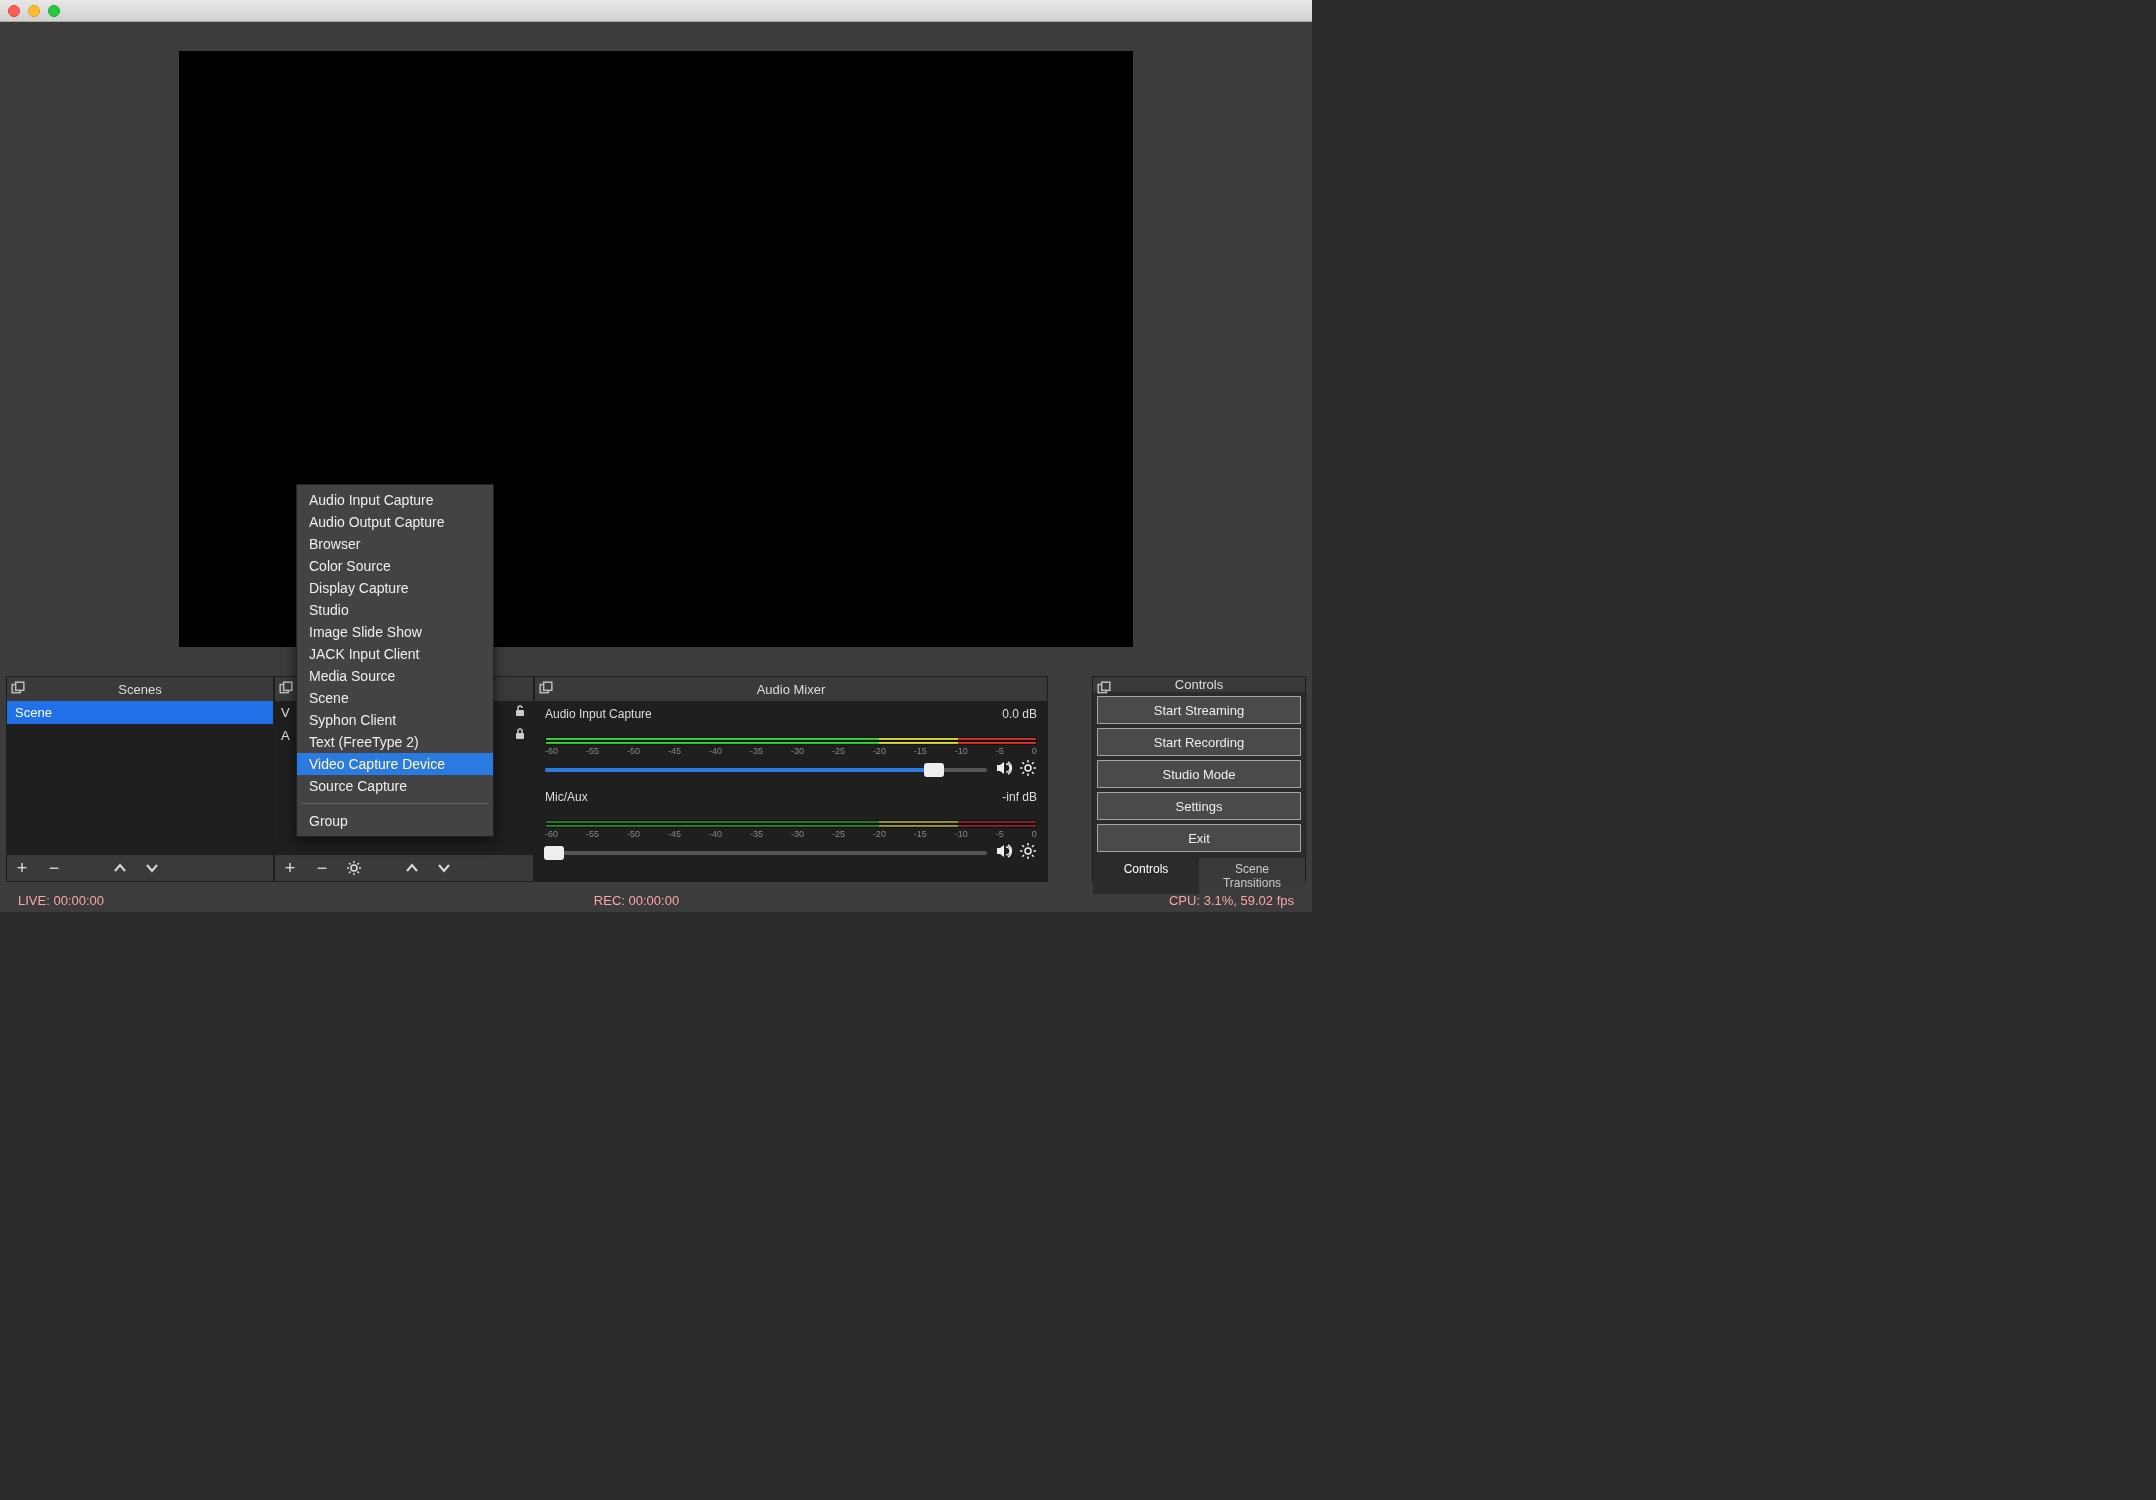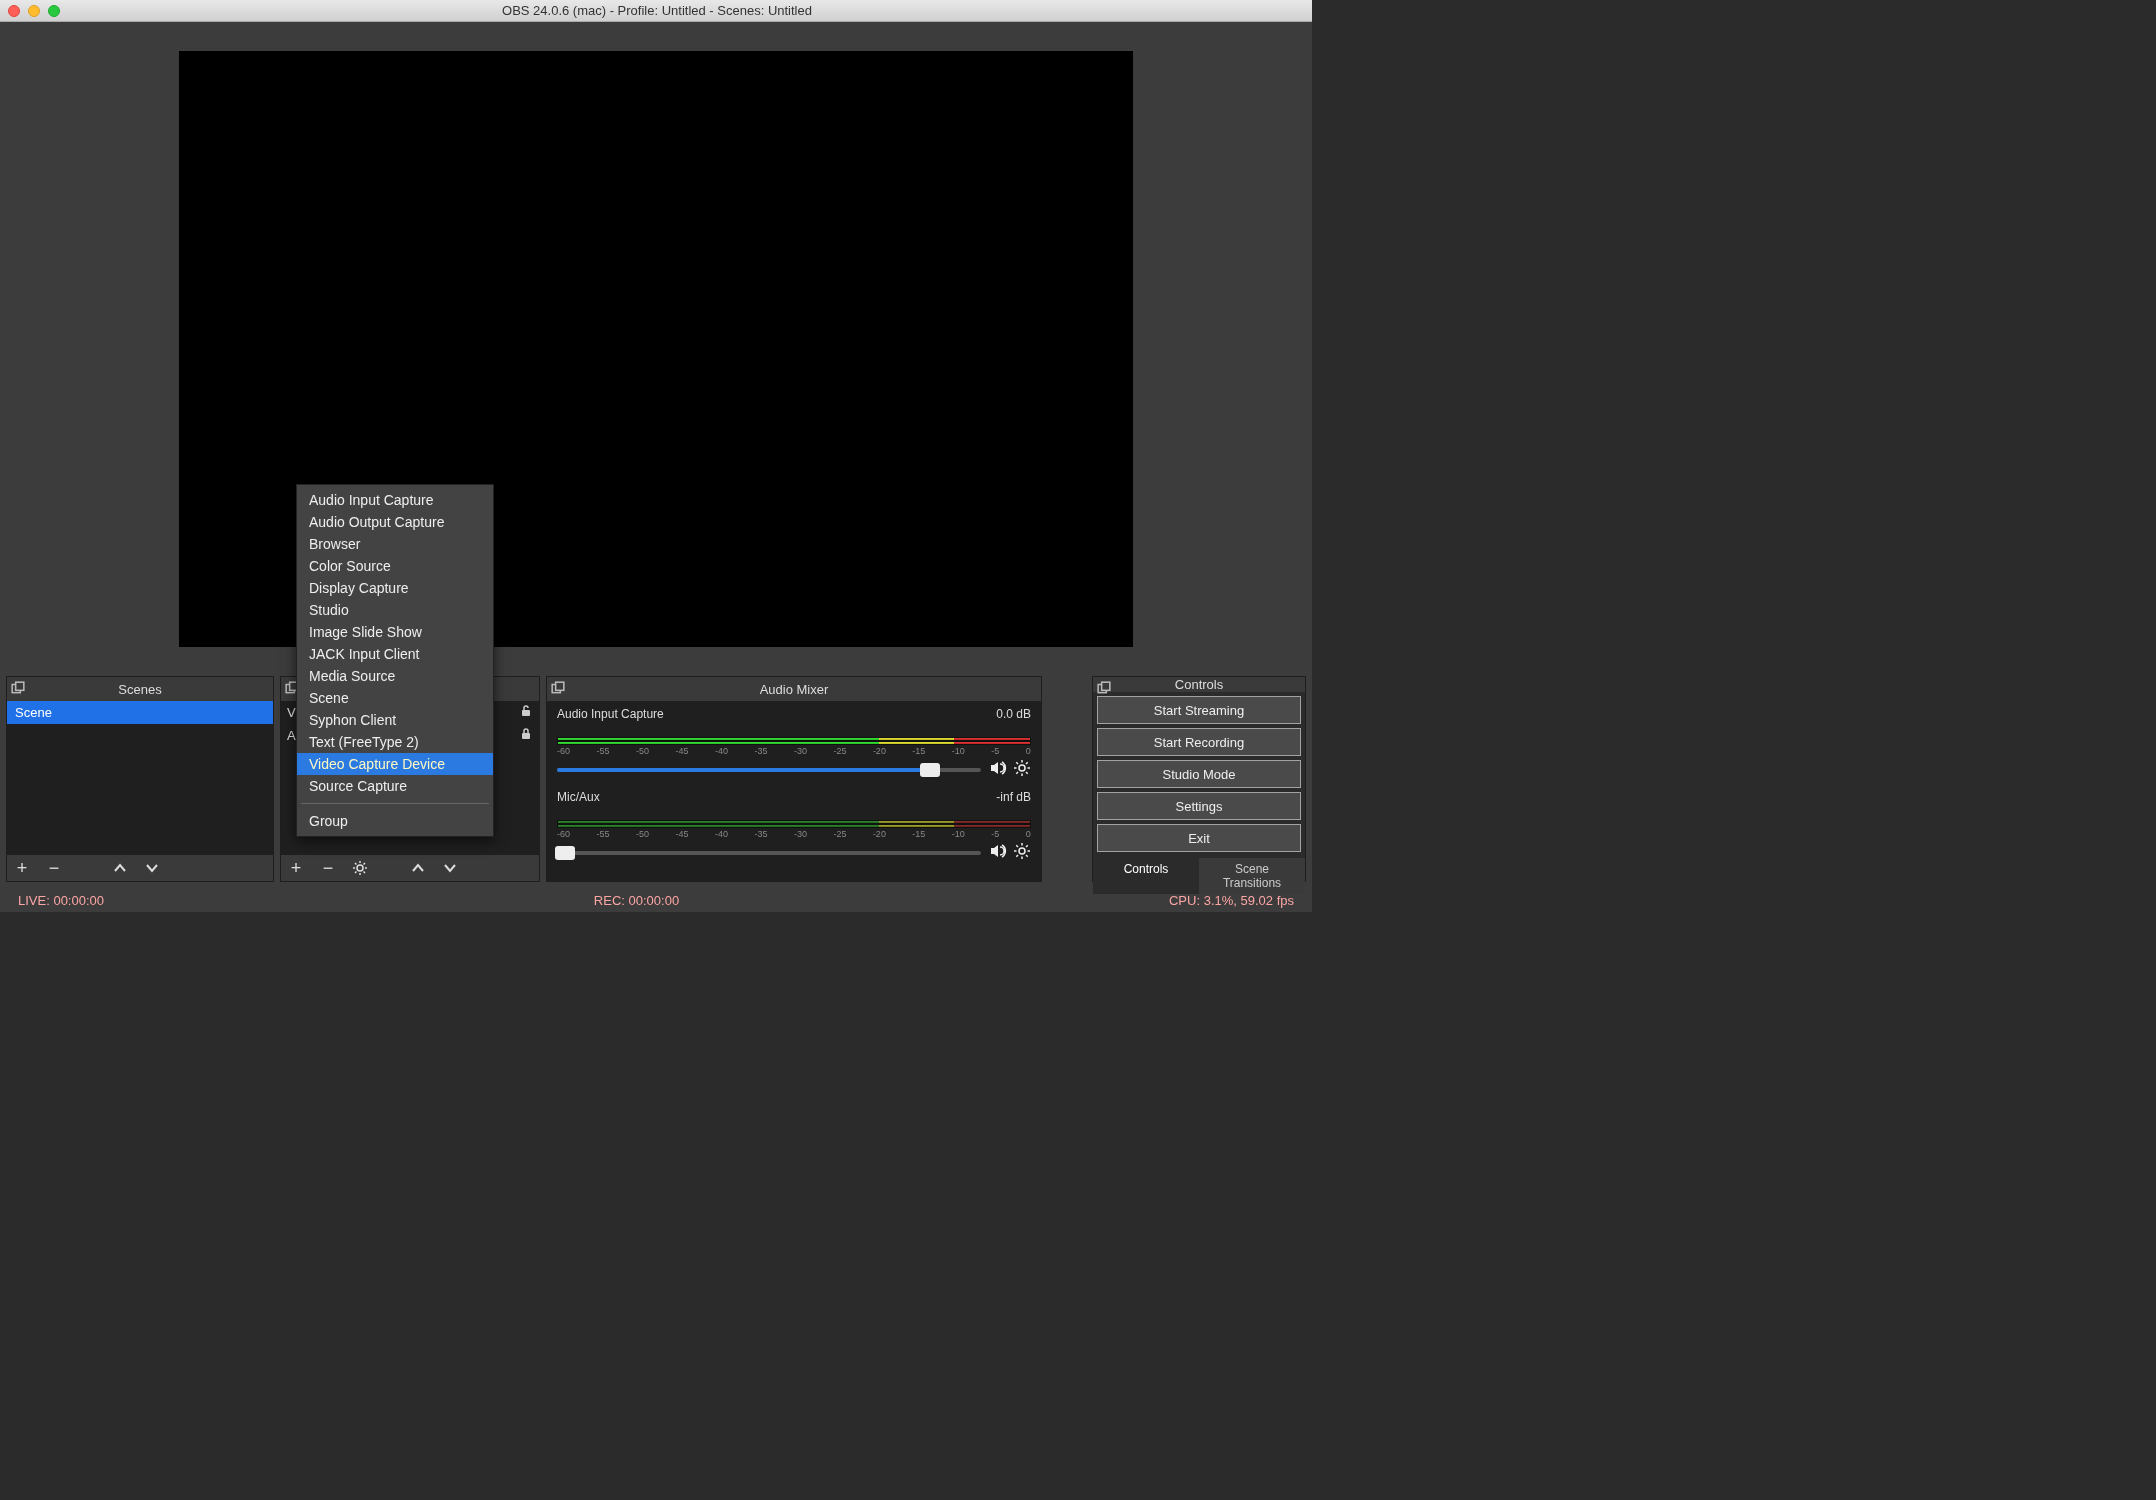--- a/index.html
+++ b/index.html
@@ -12,21 +12,21 @@
 .tl.close { background: #ff5f57; border:1px solid #e04640;}
 .tl.min { background: #ffbd2e; border:1px solid #dfa023;}
 .tl.max { background: #28c840; border:1px solid #1dac2f;}
 .titlebar-title { flex: 1; text-align: center; color: #333; font-size: 13px; font-weight: 500; margin-left:-50px;}
 
 
 .app { position: absolute; top: 22px; left: 0; right: 0; bottom: 0; background: #3c3c3c; display: flex; flex-direction: column; }
 .preview-area { flex: 1; display: flex; align-items: center; justify-content: center; padding: 18px; }
 .preview { background: #000; width: 954px; height: 596px; }
 
-.panels { display: flex; gap: 6px; padding: 0 6px 6px 6px; height: 212px; }
+.panels { display: flex; gap: 0; padding: 0 6px 6px 6px; height: 212px; }
 .panel { background: #2b2b2b; border: 1px solid #1e1e1e; display: flex; flex-direction: column; position: relative; }
 .panel-header { height: 24px; background: #3a3a3a; display: flex; align-items: center; justify-content: center; font-size: 13px; color: #ddd; position: relative; }
 .panel-header .popout { position: absolute; left: 4px; top: 4px; width: 14px; height: 14px; color:#bbb; cursor:pointer;}
 .panel-body { flex: 1; background: #1f1f1f; overflow: hidden; }
 .panel-toolbar { height: 26px; background: #3a3a3a; display: flex; align-items: center; padding: 0 6px; gap: 14px; }
 
 .scenes { width: 268px; }
 .sources { width: 260px; }
 .mixer { flex: 1; }
 .controls-panel { width: 214px; margin-left: 44px; }
@@ -80,21 +80,20 @@
 </style>
 </head>
 <body>
 
 <div class="titlebar">
   <div class="traffic">
     <div class="tl close"></div>
     <div class="tl min"></div>
     <div class="tl max"></div>
   </div>
-  <div class="titlebar-title">OBS 24.0.6 (mac) - Profile: Untitled - Scenes: Untitled</div>
 </div>
 
 <div class="app">
   <div class="preview-area">
     <div class="preview"></div>
   </div>
 
   <div class="panels">
 
     <div class="panel scenes">

